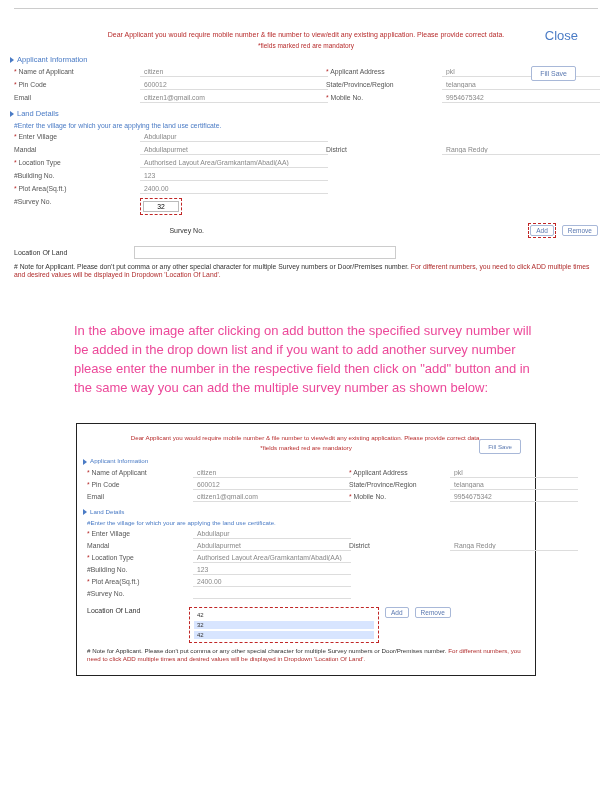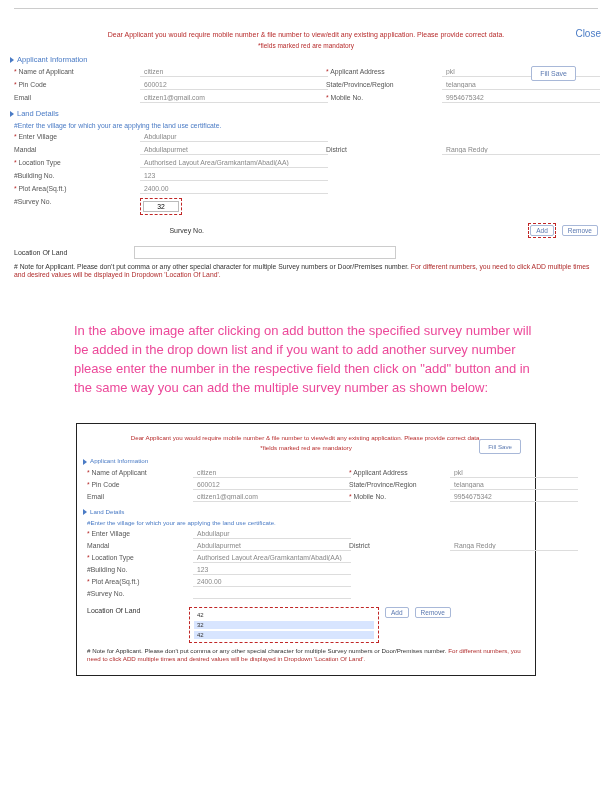--- a/index.html
+++ b/index.html
@@ -1,18 +1,18 @@
 <!DOCTYPE html>
 <html><head>
 <meta charset="utf-8">
 <style>
   body{margin:0;font-family:Arial,Helvetica,sans-serif;font-size:7.5px;color:#333;background:#fff;width:612px}
   .page{width:612px;height:792px;position:relative;padding:8px 14px;box-sizing:border-box}
   .top-rule{border-top:1px solid #ccc;margin-bottom:4px}
-  .close{position:absolute;top:28px;right:11px;color:#4a7bc5;font-size:10px;cursor:pointer}
+  .close{position:absolute;top:28px;right:34px;color:#4a7bc5;font-size:13px;cursor:pointer}
   .warn{color:#b72c2c;text-align:center;font-size:7px;margin:22px 60px 4px}
   .mandatory{text-align:center;color:#b72c2c;font-size:6.5px;margin-bottom:6px}
   .fill-save{position:absolute;right:36px;top:66px;border:1px solid #a8b8d8;padding:3px 8px;border-radius:2px;color:#5a78b0;font-size:7px;background:#fff}
   .section-h{color:#4a7bc5;font-size:7.5px;margin:6px 0 4px -4px}
   .section-h::before{content:"";display:inline-block;border-top:3px solid transparent;border-bottom:3px solid transparent;border-left:4px solid #4a7bc5;margin-right:3px;vertical-align:middle}
   .grid{display:grid;grid-template-columns:120px 180px 110px 150px;column-gap:6px;row-gap:4px}
   .lbl{font-size:6.8px;color:#555}
   .lbl.req::before{content:"* ";color:#b72c2c}
   .ctrl{font-size:6.8px;border:none;border-bottom:1px solid #ddd;padding:0 4px 1px;color:#888;background:transparent;width:100%}
   .note-blue{color:#4a7bc5;font-size:6.8px;margin:4px 0 4px}

